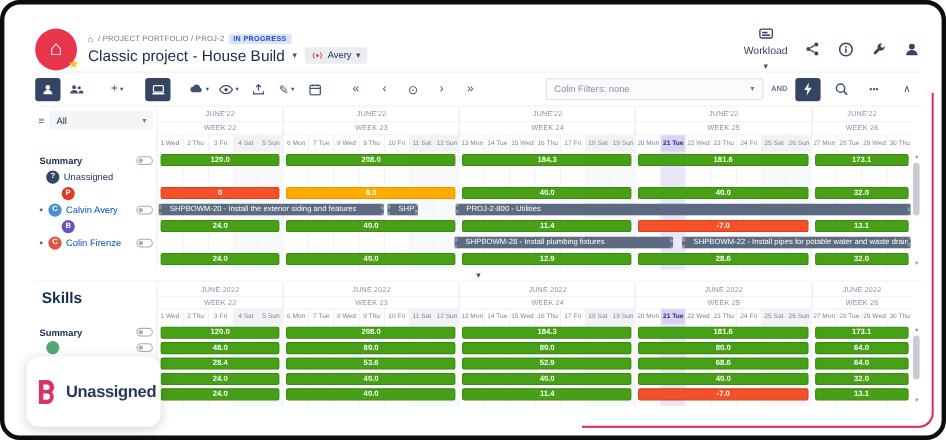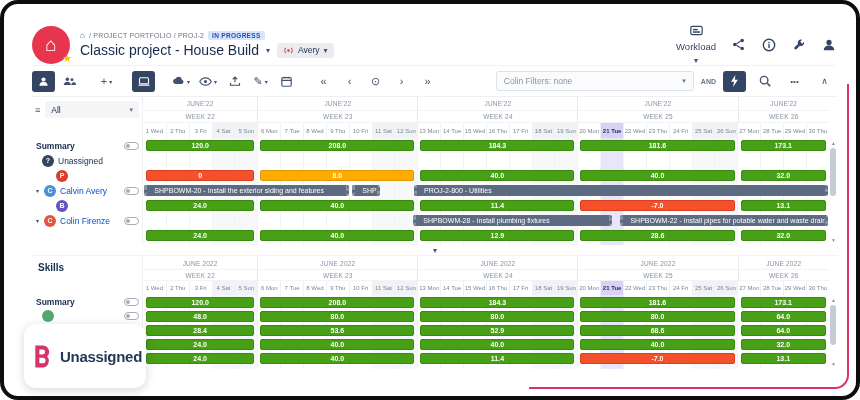--- a/index.html
+++ b/index.html
@@ -73,21 +73,21 @@
   .srow .nm.link{color:#0052cc;}
   .av{width:12px;height:12px;border-radius:50%;color:#fff;font-size:7px;font-weight:bold;display:flex;align-items:center;justify-content:center;flex:none;margin-right:4px;}
   .av.outline{background:#fff;border:1px solid #5e6c84;color:#5e6c84;}
   .rowchev{font-size:6px;color:#42526e;width:8px;flex:none;}
   .switch{position:absolute;right:3px;top:50%;transform:translateY(-50%);width:15px;height:8px;border:1px solid #a5adba;border-radius:5px;background:#fff;}
   .switch::after{content:"";position:absolute;left:1px;top:1px;width:4px;height:4px;border-radius:50%;background:#a5adba;}
   .sidehead{display:flex;align-items:center;gap:5px;padding:4px 3px 0 3px;}
   .listicon{font-size:9px;color:#42526e;}
   .allbox{flex:1;height:17px;background:#f4f5f7;border-radius:3px;display:flex;align-items:center;padding:0 6px;font-size:8.5px;color:#172b4d;}
   .allbox .dd{margin-left:auto;font-size:7px;color:#6b778c;}
-  .skillshdr{font-size:10px;font-weight:bold;color:#172b4d;padding:5px 0 0 6px;}
+  .skillshdr{font-size:14px;font-weight:bold;color:#172b4d;padding:5px 0 0 6px;}
 
   .expander{position:absolute;left:28px;right:18px;top:241px;height:11px;display:flex;align-items:center;justify-content:center;border-bottom:1px solid #f2f3f5;color:#42526e;font-size:8px;}
 
   
   .brandcard{position:absolute;left:20px;top:320px;width:122px;height:64px;background:#fff;border-radius:12px;box-shadow:0 2px 10px rgba(9,30,66,.18);display:flex;align-items:center;justify-content:center;gap:6px;z-index:5;}
   .brandname{font-size:15px;font-weight:600;color:#253858;letter-spacing:-.3px;}
 </style>
 </head>
 <body>
 

